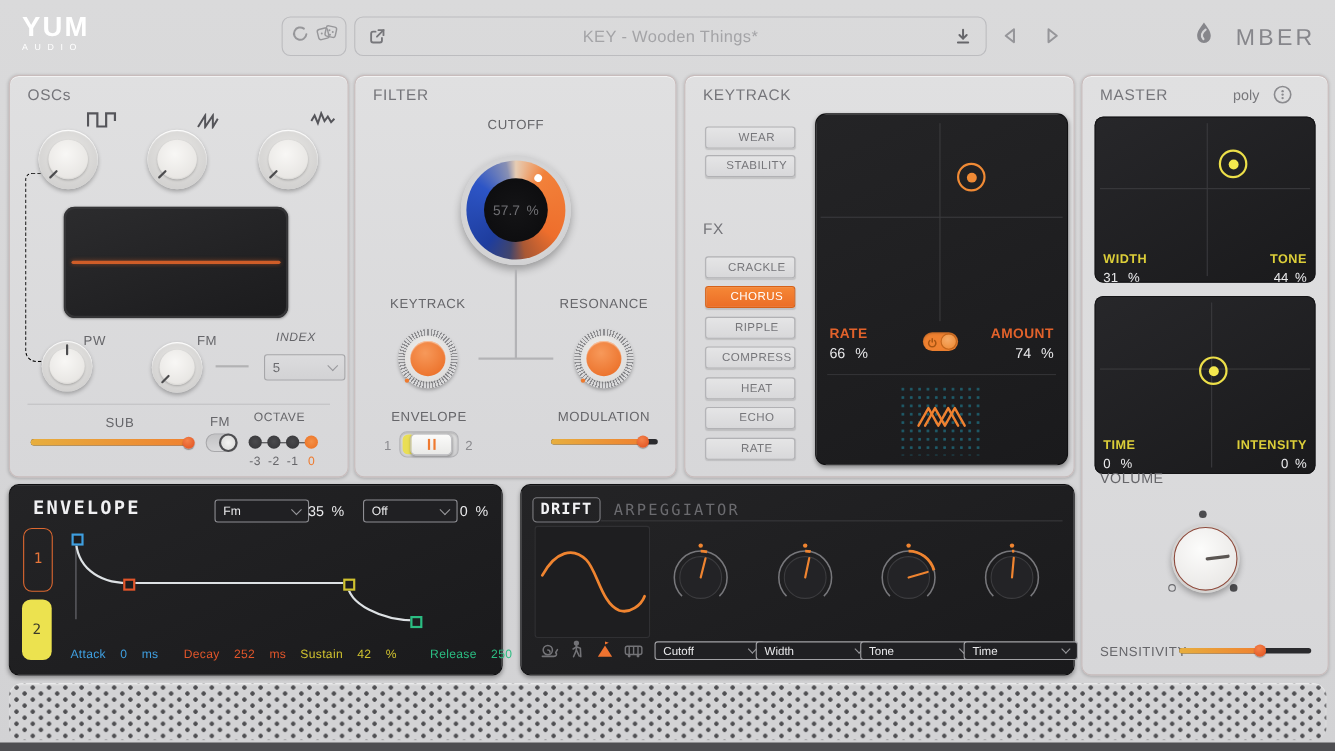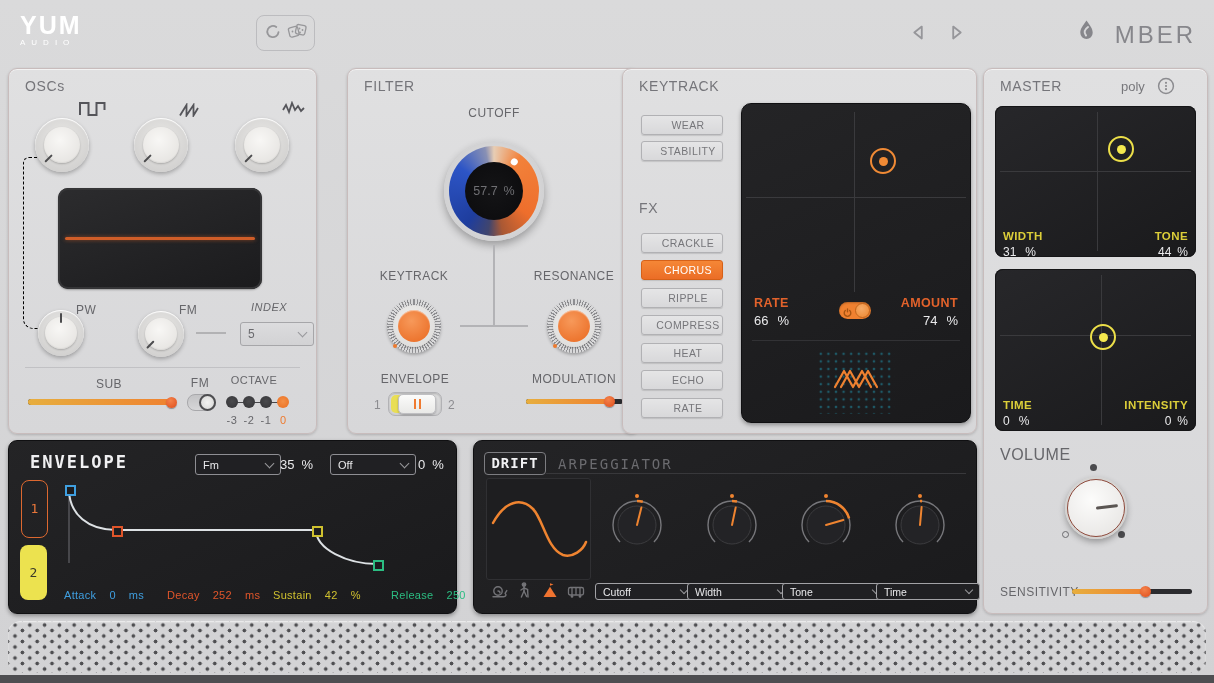--- a/index.html
+++ b/index.html
@@ -12,21 +12,21 @@
     border:1px solid #101012;border-radius:9px;box-shadow:0 2px 4px rgba(0,0,0,.35);}
   .title{font-size:14px;color:#75757a;letter-spacing:.6px;}
   .lbl{font-size:11px;color:#66666a;letter-spacing:.5px;}
   .cen{text-align:center;}
   
   .logo-top{font-size:25px;font-weight:bold;color:#fff;letter-spacing:2px;}
   .logo-bot{font-size:8px;color:#fff;letter-spacing:6px;margin-top:-2px;}
   .hbtn{position:absolute;border:1.5px solid #bcbcbf;border-radius:8px;display:flex;align-items:center;justify-content:space-evenly;}
   .preset{position:absolute;border:1.5px solid #bcbcbf;border-radius:8px;display:flex;align-items:center;}
   .preset-name{flex:1;text-align:center;color:#a4a4a7;font-size:15px;letter-spacing:.3px;}
-  .brand{position:absolute;display:flex;align-items:center;gap:16px;color:#86868b;font-size:24px;letter-spacing:3px;}
+  .brand{position:absolute;display:flex;align-items:center;gap:16px;color:#86868b;font-size:21px;letter-spacing:3px;}
   
   .knob{position:absolute;border-radius:50%;background:radial-gradient(circle at 50% 40%,#e9e8e6,#cbcac9);
     box-shadow:0 2px 4px rgba(0,0,0,.28), inset 0 1px 1px #fff;}
   .cap{position:absolute;border-radius:50%;background:radial-gradient(circle at 44% 36%,#f8f7f5,#e2e0dd);
     box-shadow:0 1px 2px rgba(0,0,0,.22), inset 0 -1px 1px rgba(0,0,0,.05);}
   .ptr{position:absolute;inset:0;}
   .ptr::before{content:"";position:absolute;left:50%;top:3px;width:2px;height:10px;margin-left:-1px;background:#4c4c4e;border-radius:1px;}
   .kn-knurl{position:absolute;width:54px;height:54px;border-radius:50%;
     background:repeating-conic-gradient(#8e8e91 0deg 2.5deg,#d9d9da 2.5deg 6.5deg);box-shadow:0 2px 3px rgba(0,0,0,.25);}
   .kn-bezel{position:absolute;inset:6px;border-radius:50%;background:radial-gradient(circle at 46% 38%,#f0efee,#d9d8d6);box-shadow:0 1px 2px rgba(0,0,0,.25);}
@@ -96,20 +96,41 @@
       </g>
       <g fill="#97979a">
             <circle cx="12.5" cy="6.5" r=".9"></circle>
             <circle cx="15.5" cy="8" r=".9"></circle>
             <circle cx="13" cy="10.5" r=".9"></circle>
             <circle cx="5.5" cy="9.5" r=".9"></circle>
           </g>
     </svg></span>
   </div>
 
+  <div class="preset" style="left:322px;top:15px;width:573px;height:34px;">
+    <span style="margin-left:11px;display:flex;">
+        <svg width="18" height="18" viewBox="0 0 17 17">
+      <g stroke="#77777b" stroke-width="1.6" fill="none" stroke-linecap="round">
+        <path d="M7 4.5 H5 A1.8 1.8 0 0 0 3.2 6.3 V12 A1.8 1.8 0 0 0 5 13.8 H10.7 A1.8 1.8 0 0 0 12.5 12 V10"></path>
+        <path d="M9.5 3.2 H13.8 V7.5"></path>
+            <path d="M13.8 3.2 L8.2 8.8"></path>
+      </g>
+        </svg>
+      </span>
+    <span class="preset-name">KEY - Wooden Things*</span>
+    <span style="margin-right:12px;display:flex;">
+        <svg width="17" height="17" viewBox="0 0 16 16">
+      <g stroke="#66666a" stroke-width="1.7" fill="none" stroke-linecap="round">
+        <path d="M8 2 V9.2"></path>
+            <path d="M4.9 6.4 L8 9.5 L11.1 6.4"></path>
+            <path d="M3.6 12.8 H12.4"></path>
+      </g>
+        </svg>
+      </span>
+  </div>
 
   <span class="p" style="left:908px;top:22px;"><svg width="21" height="21" viewBox="0 0 16 16">
         <path d="M10.5 3.5 L4.8 8 L10.5 12.5 Z" fill="none" stroke="#96969a" stroke-width="1.4" stroke-linejoin="round"></path>
       </svg></span>
   <span class="p" style="left:946px;top:22px;"><svg width="21" height="21" viewBox="0 0 16 16">
         <path d="M5.5 3.5 L11.2 8 L5.5 12.5 Z" fill="none" stroke="#96969a" stroke-width="1.4" stroke-linejoin="round"></path>
       </svg></span>
 
   <div class="brand" style="right:18px;top:18px;">
     <span><svg width="25" height="28" viewBox="0 0 22 28">
@@ -188,21 +209,21 @@
     <div class="p" style="left:217px;top:327px;width:12px;height:12px;border-radius:50%;background:radial-gradient(circle at 50% 45%,#4a4a4d,#333336);"></div>
     <div class="p" style="left:234px;top:327px;width:12px;height:12px;border-radius:50%;background:radial-gradient(circle at 50% 45%,#4a4a4d,#333336);"></div>
     <div class="p" style="left:251px;top:327px;width:12px;height:12px;border-radius:50%;background:radial-gradient(circle at 50% 45%,#4a4a4d,#333336);"></div>
     <div class="p" style="left:268px;top:327px;width:12px;height:12px;border-radius:50%;background:radial-gradient(circle at 50% 45%,#f49047,#ea6d1f);"></div>
     <span class="p lbl cen" style="left:213px;top:345px;width:20px;">-3</span>
     <span class="p lbl cen" style="left:230px;top:345px;width:20px;">-2</span>
     <span class="p lbl cen" style="left:247px;top:345px;width:20px;">-1</span>
     <span class="p cen" style="left:264px;top:345px;width:20px;font-size:11px;color:#ee7a2e;">0</span>
   </div>
 
-  <div class="panel" style="left:322px;top:68px;width:291px;height:364px;margin-left:25px;">
+  <div class="panel" style="left:322px;top:68px;width:291px;height:364px;">
     <span class="p title" style="left:16px;top:9px;">FILTER</span>
     <span class="p lbl cen" style="left:96px;top:37px;width:100px;font-size:12px;">CUTOFF</span>
 
     <div class="co-bezel" style="left:96px;top:72px;">
       <div class="co-ring"></div>
       <div class="co-center">
         <span>57.7</span>
         <span>%</span>
       </div>
       <div class="co-ind"></div>
@@ -331,21 +352,21 @@
         <span>0</span>
           <span>%</span>
       </div>
       <span class="padlbl ylw" style="right:8px;top:130px;">INTENSITY</span>
       <div class="padval" style="right:8px;top:145px;gap:6px;">
         <span>0</span>
           <span>%</span>
       </div>
     </div>
 
-    <span class="p lbl" style="left:16px;top:377px;font-size:16px;">VOLUME</span>
+    <span class="p lbl" style="left:16px;top:358px;font-size:13px;">VOLUME</span>
 
     <div class="p" style="left:106px;top:395px;width:7px;height:7px;border-radius:50%;background:#4b4b4e;"></div>
     <div class="p" style="left:78px;top:462px;width:7px;height:7px;border-radius:50%;border:1.5px solid #6b6b6f;box-sizing:border-box;"></div>
     <div class="p" style="left:134px;top:462px;width:7px;height:7px;border-radius:50%;background:#4b4b4e;"></div>
 
     <div class="p" style="left:81px;top:408px;width:62px;height:62px;border-radius:50%;background:radial-gradient(#f1f1f0,#c7c5c3);box-shadow:0 3px 6px rgba(0,0,0,.3);">
       <div class="p" style="inset:2px;border-radius:50%;background:radial-gradient(circle at 42% 35%,#fcfcfb,#e4e2e0);border:1.5px solid #8e4a3c;box-sizing:border-box;"></div>
       <div class="p" style="left:50%;top:50%;width:22px;height:2.6px;background:#5a5552;border-radius:2px;transform:translateY(-50%) rotate(-7deg);transform-origin:left center;"></div>
     </div>
 

